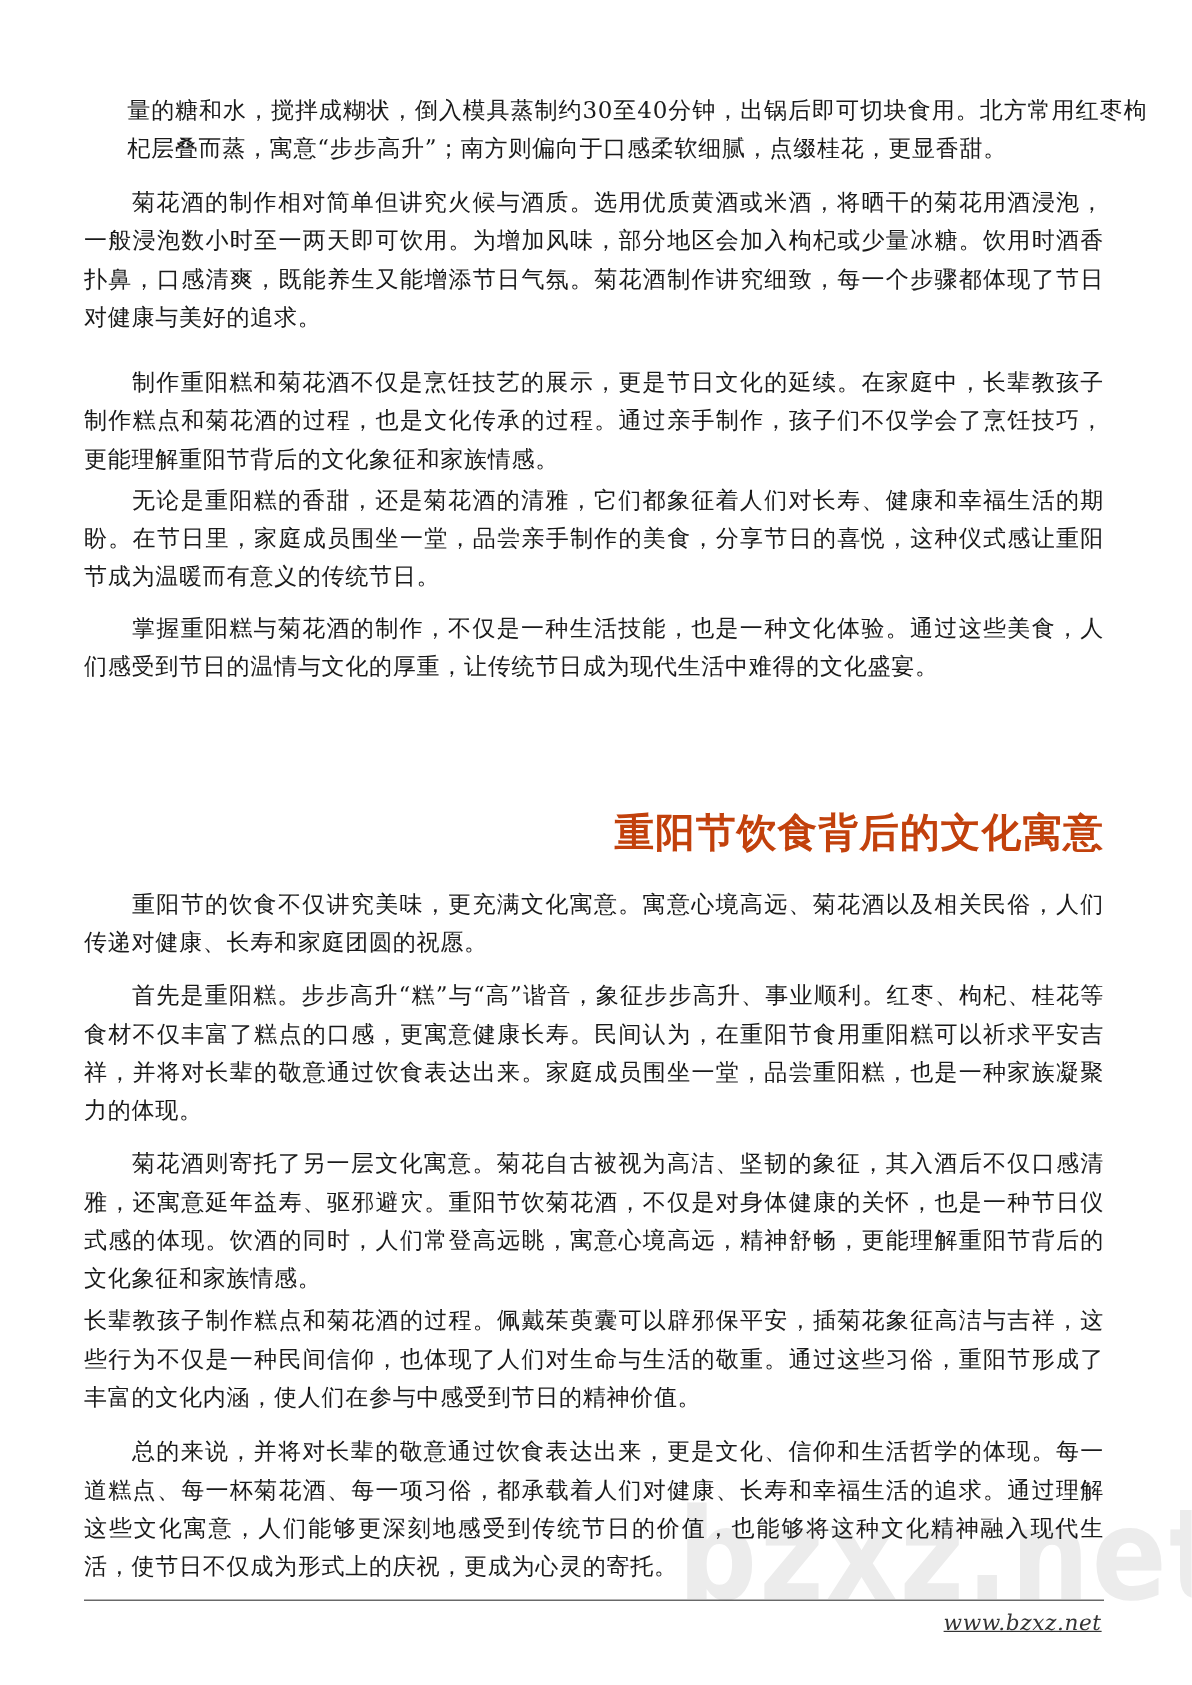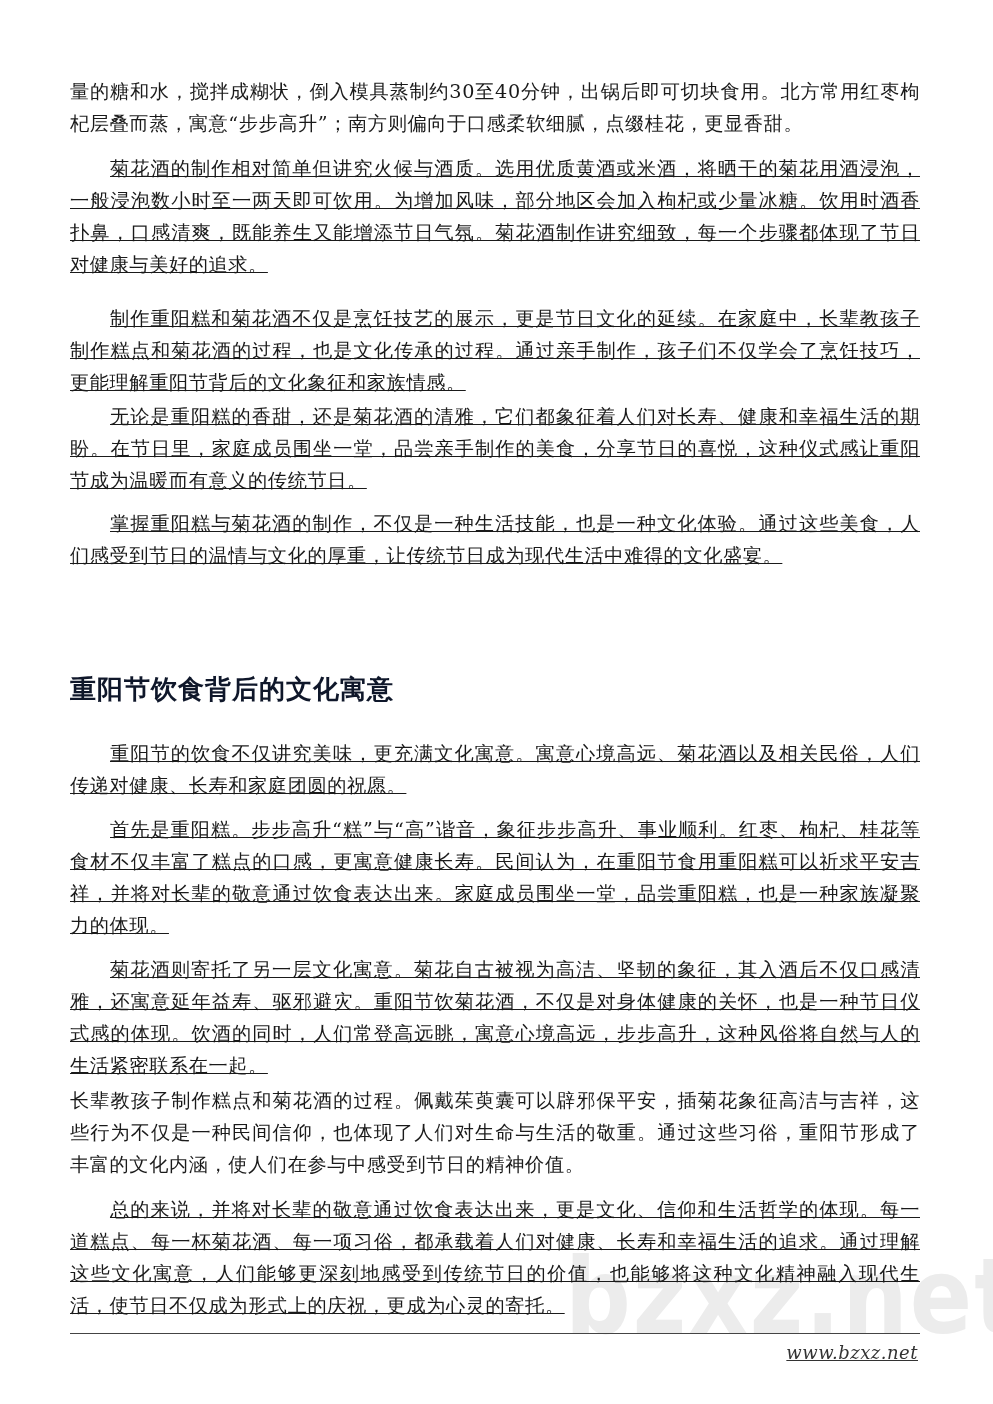--- a/index.html
+++ b/index.html
@@ -1,46 +1,46 @@
 <!DOCTYPE html>
 <html><head>
   <meta charset="utf-8">
   <style>
     html, body { margin: 0; padding: 0; background: #ffffff; }
     body { width: 993px; height: 1404px; position: relative; overflow: hidden;
            font-family: "DejaVu Serif", "Liberation Serif", serif; color: #1a1a1a; }
     .page { position: absolute; left: 70px; top: 0; width: 850px; }
     .para { position: absolute; left: 0; width: 850px; font-size: 19.2px; line-height: 32px;
             letter-spacing: 0.6px; text-align: justify; margin: 0; }
-    .indent { text-indent: 40px; text-decoration: underline; }
-    .title { position: absolute; left: 0; width: 850px; text-align: left; font-size: 26px;
-             font-weight: bold; letter-spacing: 1px; margin: 0; color: #0f172a; }
+    .indent { text-indent: 40px; }
+    .title { position: absolute; left: 0; width: 850px; text-align: right; font-size: 33px;
+             font-weight: bold; letter-spacing: 1px; margin: 0; color: #c2410c; }
     .watermark { position: absolute; left: 565px; top: 1235px; font-family: "DejaVu Sans", sans-serif;
                  font-weight: bold; font-size: 92px; color: #ececec; letter-spacing: 2px;
                  transform: scaleY(1.15); transform-origin: top left; z-index: 0; }
     .footer-rule { position: absolute; left: 70px; top: 1333px; width: 850px; height: 1px; background: #444; }
     .footer-url { position: absolute; right: 75px; top: 1342px; font-family: "DejaVu Serif", serif;
                   font-style: italic; font-size: 18px; color: #333; letter-spacing: 0.5px; text-decoration: underline; }
     .para, .title { z-index: 1; }
   </style>
 </head>
 <body>
 
 <div class="watermark">bzxz.net</div>
 
 <div class="page">
-  <p class="para" style="top:76px;">量的糖和水，搅拌成糊状，倒入模具蒸制约30至40分钟，出锅后即可切块食用。北方常用红枣枸杞层叠而蒸，寓意“步步高升”；南方则偏向于口感柔软细腻，点缀桂花，更显香甜。</p>
+  <p class="para" style="top:76px;margin-left:36px;">量的糖和水，搅拌成糊状，倒入模具蒸制约30至40分钟，出锅后即可切块食用。北方常用红枣枸杞层叠而蒸，寓意“步步高升”；南方则偏向于口感柔软细腻，点缀桂花，更显香甜。</p>
   <p class="para indent" style="top:153px;">菊花酒的制作相对简单但讲究火候与酒质。选用优质黄酒或米酒，将晒干的菊花用酒浸泡，一般浸泡数小时至一两天即可饮用。为增加风味，部分地区会加入枸杞或少量冰糖。饮用时酒香扑鼻，口感清爽，既能养生又能增添节日气氛。菊花酒制作讲究细致，每一个步骤都体现了节日对健康与美好的追求。</p>
   <p class="para indent" style="top:303px;">制作重阳糕和菊花酒不仅是烹饪技艺的展示，更是节日文化的延续。在家庭中，长辈教孩子制作糕点和菊花酒的过程，也是文化传承的过程。通过亲手制作，孩子们不仅学会了烹饪技巧，更能理解重阳节背后的文化象征和家族情感。</p>
   <p class="para indent" style="top:401px;">无论是重阳糕的香甜，还是菊花酒的清雅，它们都象征着人们对长寿、健康和幸福生活的期盼。在节日里，家庭成员围坐一堂，品尝亲手制作的美食，分享节日的喜悦，这种仪式感让重阳节成为温暖而有意义的传统节日。</p>
   <p class="para indent" style="top:508px;">掌握重阳糕与菊花酒的制作，不仅是一种生活技能，也是一种文化体验。通过这些美食，人们感受到节日的温情与文化的厚重，让传统节日成为现代生活中难得的文化盛宴。</p>
 
   <h2 class="title" style="top:672px;">重阳节饮食背后的文化寓意</h2>
 
   <p class="para indent" style="top:738px;">重阳节的饮食不仅讲究美味，更充满文化寓意。寓意心境高远、菊花酒以及相关民俗，人们传递对健康、长寿和家庭团圆的祝愿。</p>
   <p class="para indent" style="top:814px;">首先是重阳糕。步步高升“糕”与“高”谐音，象征步步高升、事业顺利。红枣、枸杞、桂花等食材不仅丰富了糕点的口感，更寓意健康长寿。民间认为，在重阳节食用重阳糕可以祈求平安吉祥，并将对长辈的敬意通过饮食表达出来。家庭成员围坐一堂，品尝重阳糕，也是一种家族凝聚力的体现。</p>
-  <p class="para indent" style="top:954px;">菊花酒则寄托了另一层文化寓意。菊花自古被视为高洁、坚韧的象征，其入酒后不仅口感清雅，还寓意延年益寿、驱邪避灾。重阳节饮菊花酒，不仅是对身体健康的关怀，也是一种节日仪式感的体现。饮酒的同时，人们常登高远眺，寓意心境高远，步步高升，这种风俗将自然与人的生活紧密联系在一起。</p>
+  <p class="para indent" style="top:954px;">菊花酒则寄托了另一层文化寓意。菊花自古被视为高洁、坚韧的象征，其入酒后不仅口感清雅，还寓意延年益寿、驱邪避灾。重阳节饮菊花酒，不仅是对身体健康的关怀，也是一种节日仪式感的体现。饮酒的同时，人们常登高远眺，寓意心境高远，精神舒畅，更能理解重阳节背后的文化象征和家族情感。</p>
   <p class="para" style="top:1085px;">长辈教孩子制作糕点和菊花酒的过程。佩戴茱萸囊可以辟邪保平安，插菊花象征高洁与吉祥，这些行为不仅是一种民间信仰，也体现了人们对生命与生活的敬重。通过这些习俗，重阳节形成了丰富的文化内涵，使人们在参与中感受到节日的精神价值。</p>
   <p class="para indent" style="top:1194px;">总的来说，并将对长辈的敬意通过饮食表达出来，更是文化、信仰和生活哲学的体现。每一道糕点、每一杯菊花酒、每一项习俗，都承载着人们对健康、长寿和幸福生活的追求。通过理解这些文化寓意，人们能够更深刻地感受到传统节日的价值，也能够将这种文化精神融入现代生活，使节日不仅成为形式上的庆祝，更成为心灵的寄托。</p>
 </div>
 
 <div class="footer-rule"></div>
 <div class="footer-url">www.bzxz.net</div>
 
 </body></html>

